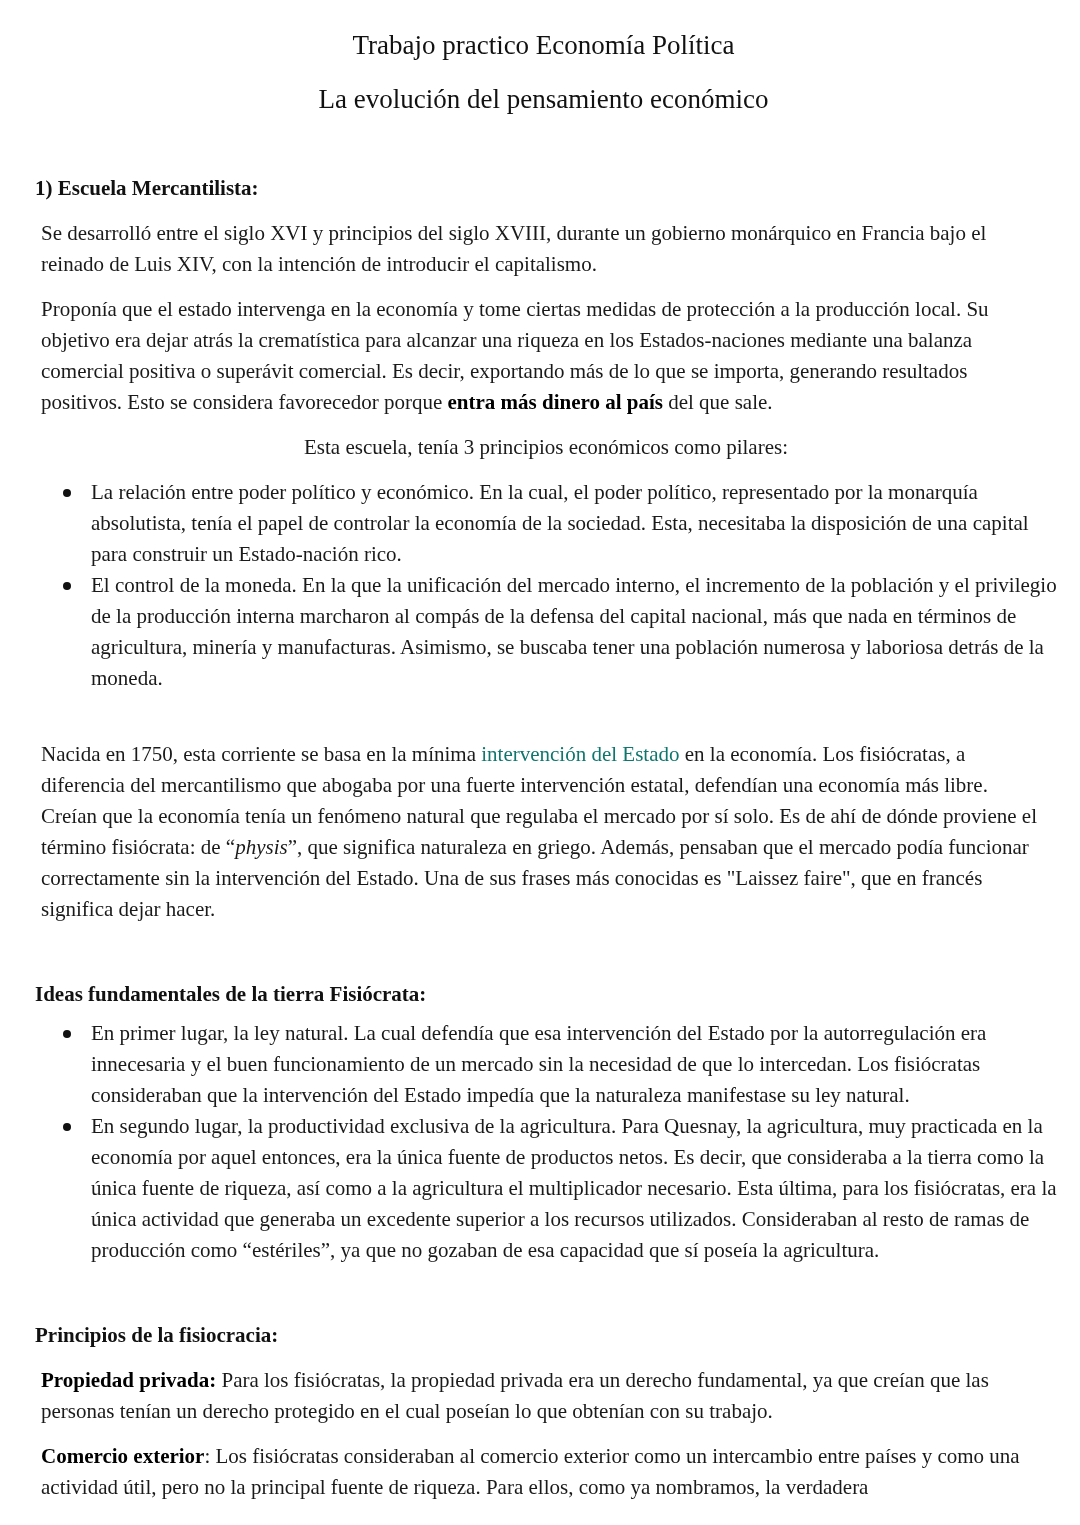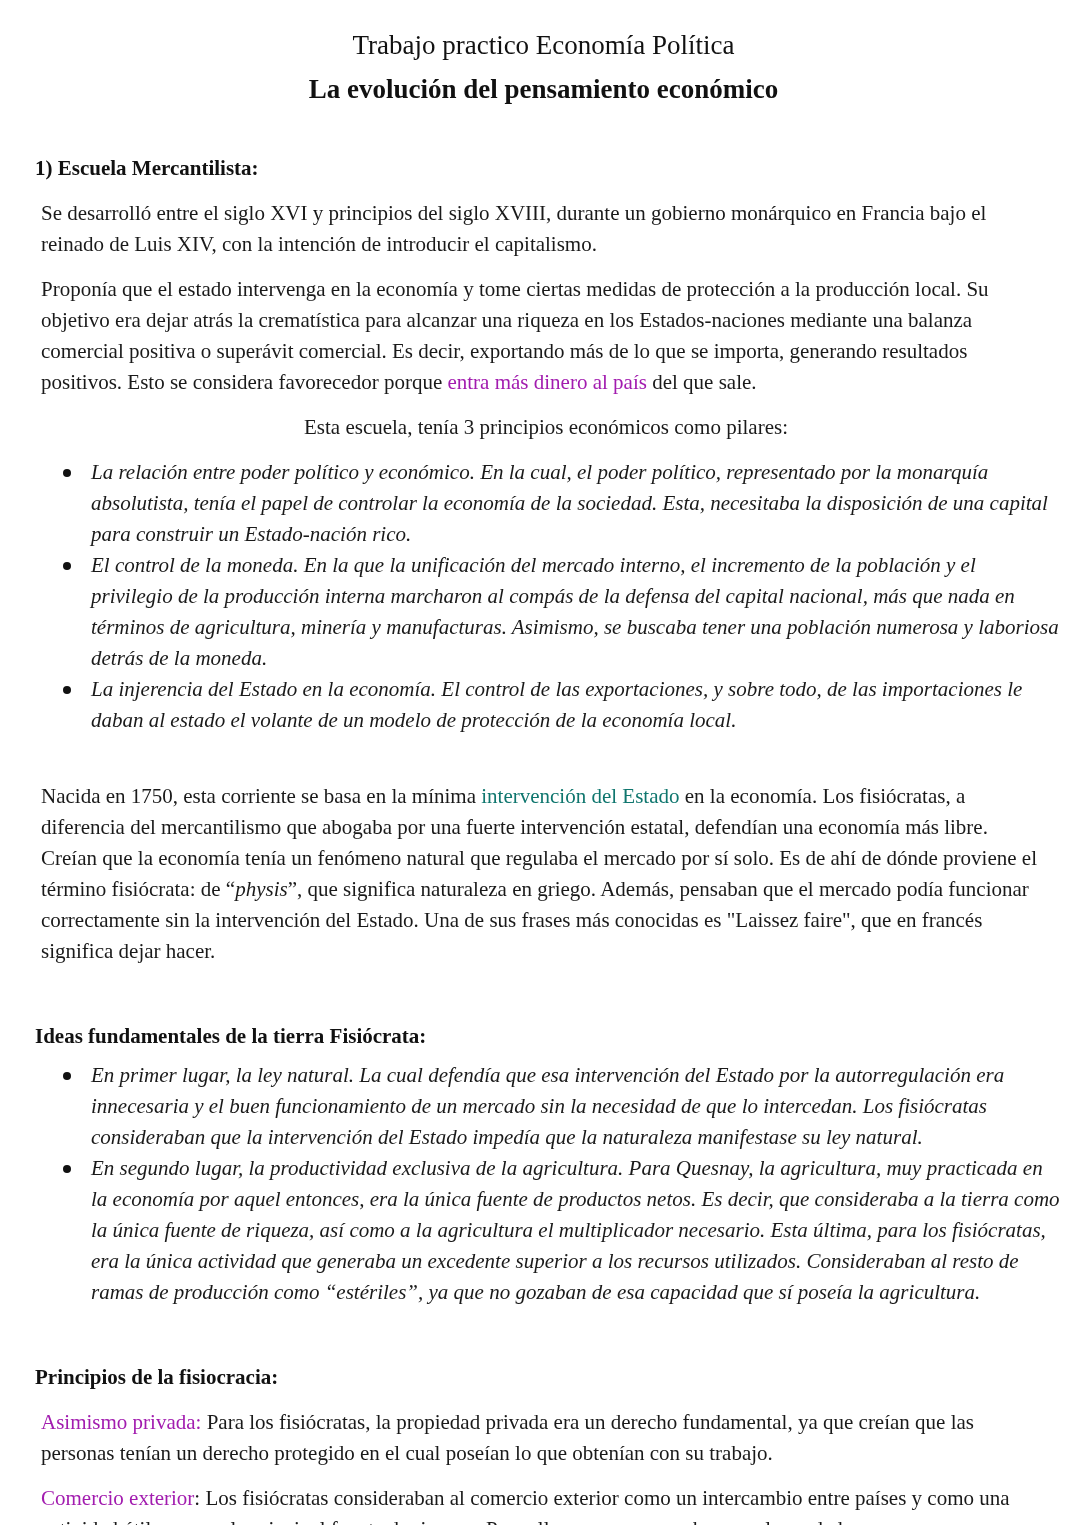--- a/index.html
+++ b/index.html
@@ -28,23 +28,23 @@
     .doc-title {
       font-size: 27px;
       line-height: 38px;
       font-weight: normal;
       color: #111;
       margin: 0;
     }
     .doc-subtitle {
       font-size: 27px;
       line-height: 38px;
-      font-weight: bold;
+      font-weight: normal;
       color: #111;
-      margin: 6px;
+      margin: 16px;
     }
     .section {
       margin-top: 0;
     }
     .heading {
       font-size: 21px;
       line-height: 31px;
       font-weight: bold;
       color: #111;
       margin: 8px;
@@ -53,42 +53,41 @@
       font-size: 21px;
       line-height: 31px;
       margin: 14px;
       color: #1a1a1a;
     }
     .indent-space { padding-left: 5px; text-align: center; }
     ul.bullets {
       list-style: none;
       margin: 0;
       padding: 0 0 0 64px;
-      font-style: italic;
     }
     ul.bullets li {
       position: relative;
       font-size: 21px;
       line-height: 31px;
       color: #1a1a1a;
       padding-left: 0;
     }
     ul.bullets li .dot {
       position: absolute;
       left: -28px;
       top: 12px;
       width: 8px;
       height: 8px;
       border-radius: 50%;
       background: #111;
     }
     .spacer-1 { height: 31px; }
     .spacer-2 { height: 32px; }
     .spacer-3 { height: 46px; }
-    strong { font-weight: normal; color: #a21caf; }
+    strong { font-weight: bold; color: #000000; }
     em { font-style: italic; }
     .darker { color: #0f766e; }
   </style>
 </head>
 <body>
 
 <div class="page">
 
   <div class="title-block">
     <h1 class="doc-title">Trabajo practico Economía Política</h1>
@@ -98,21 +97,20 @@
   <div class="spacer-1"></div>
 
   <div class="section">
     <div class="heading">1) Escuela Mercantilista:</div>
     <p>Se desarrolló entre el siglo XVI y principios del siglo XVIII, durante un gobierno monárquico en Francia bajo el reinado de Luis XIV, con la intención de introducir el capitalismo.</p>
     <p><span>Proponía que el estado intervenga en la economía y tome ciertas medidas de protección a la producción local. Su objetivo era dejar atrás la crematística para alcanzar una riqueza en los Estados-naciones mediante una balanza comercial positiva o superávit comercial. Es decir, exportando más de lo que se importa, generando resultados positivos. Esto se considera favorecedor porque </span><strong>entra más dinero al país</strong><span> del que sale.</span></p>
     <p class="indent-space">Esta escuela, tenía 3 principios económicos como pilares:</p>
     <ul class="bullets">
       <li><span class="dot"></span><span>La relación entre poder político y económico. En la cual, el poder político, representado por la monarquía absolutista, tenía el papel de controlar la economía de la sociedad. Esta, necesitaba la disposición de una capital para construir un Estado-nación rico.</span></li>
       <li><span class="dot"></span><span>El control de la moneda. En la que la unificación del mercado interno, el incremento de la población y el privilegio de la producción interna marcharon al compás de la defensa del capital nacional, más que nada en términos de agricultura, minería y manufacturas. Asimismo, se buscaba tener una población numerosa y laboriosa detrás de la moneda.</span></li>
-      <li><span class="dot"></span><span>La injerencia del Estado en la economía. El control de las exportaciones, y sobre todo, de las importaciones le daban al estado el volante de un modelo de protección de la economía local.</span></li>
     </ul>
   </div>
 
   <div class="spacer-1"></div>
 
   <div class="section">
     <p><span>Nacida en 1750, esta corriente se basa en la mínima </span><span class="darker">intervención del Estado</span><span> en la economía. Los fisiócratas, a diferencia del mercantilismo que abogaba por una fuerte intervención estatal, defendían una economía más libre. Creían que la economía tenía un fenómeno natural que regulaba el mercado por sí solo. Es de ahí de dónde proviene el término fisiócrata: de “</span><em>physis</em><span>”, que significa naturaleza en griego. Además, pensaban que el mercado podía funcionar correctamente sin la intervención del Estado. Una de sus frases más conocidas es "Laissez faire", que en francés significa dejar hacer.</span></p>
   </div>
 
   <div class="spacer-2"></div>
@@ -122,17 +120,17 @@
     <ul class="bullets">
       <li><span class="dot"></span><span>En primer lugar, la ley natural. La cual defendía que esa intervención del Estado por la autorregulación era innecesaria y el buen funcionamiento de un mercado sin la necesidad de que lo intercedan. Los fisiócratas consideraban que la intervención del Estado impedía que la naturaleza manifestase su ley natural.</span></li>
       <li><span class="dot"></span><span>En segundo lugar, la productividad exclusiva de la agricultura. Para Quesnay, la agricultura, muy practicada en la economía por aquel entonces, era la única fuente de productos netos. Es decir, que consideraba a la tierra como la única fuente de riqueza, así como a la agricultura el multiplicador necesario. Esta última, para los fisiócratas, era la única actividad que generaba un excedente superior a los recursos utilizados. Consideraban al resto de ramas de producción como “estériles”, ya que no gozaban de esa capacidad que sí poseía la agricultura.</span></li>
     </ul>
   </div>
 
   <div class="spacer-3"></div>
 
   <div class="section">
     <div class="heading">Principios de la fisiocracia:</div>
-    <p><strong>Asimismo privada:</strong><span> Para los fisiócratas, la propiedad privada era un derecho fundamental, ya que creían que las personas tenían un derecho protegido en el cual poseían lo que obtenían con su trabajo.</span></p>
+    <p><strong>Propiedad privada:</strong><span> Para los fisiócratas, la propiedad privada era un derecho fundamental, ya que creían que las personas tenían un derecho protegido en el cual poseían lo que obtenían con su trabajo.</span></p>
     <p><strong>Comercio exterior</strong><span>: Los fisiócratas consideraban al comercio exterior como un intercambio entre países y como una actividad útil, pero no la principal fuente de riqueza. Para ellos, como ya nombramos, la verdadera</span></p>
   </div>
 
 </div>
 
 </body></html>

